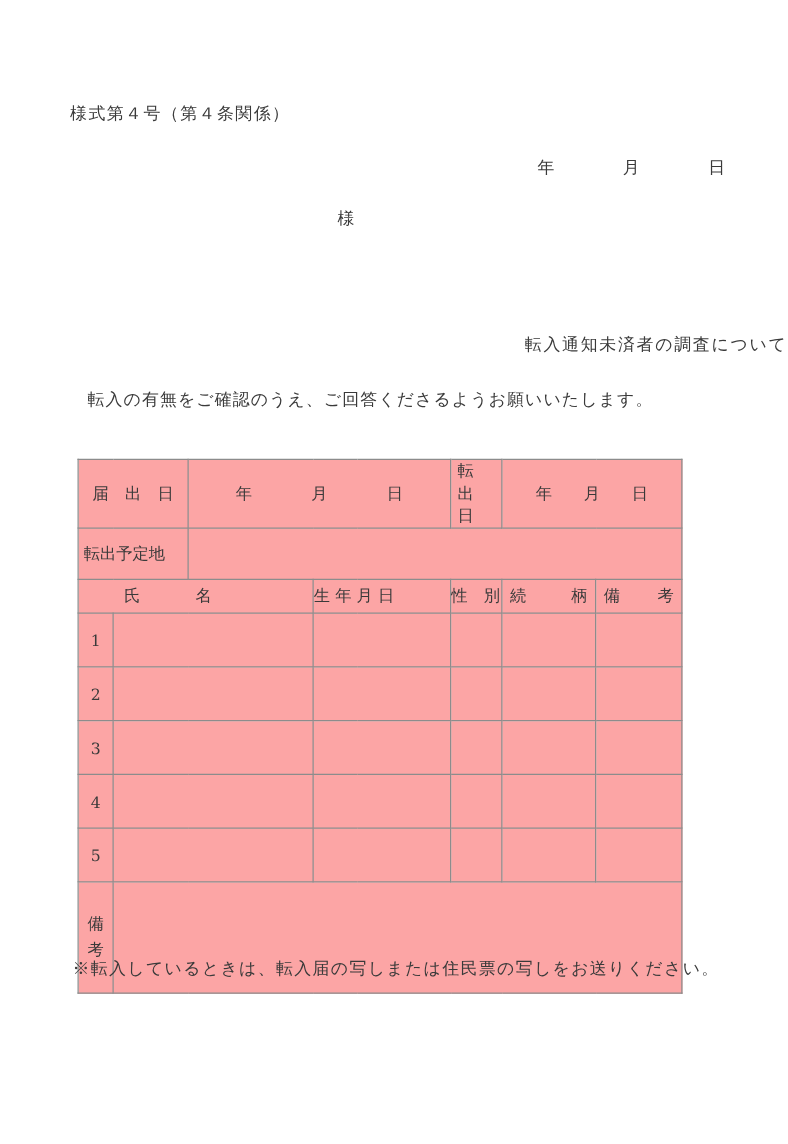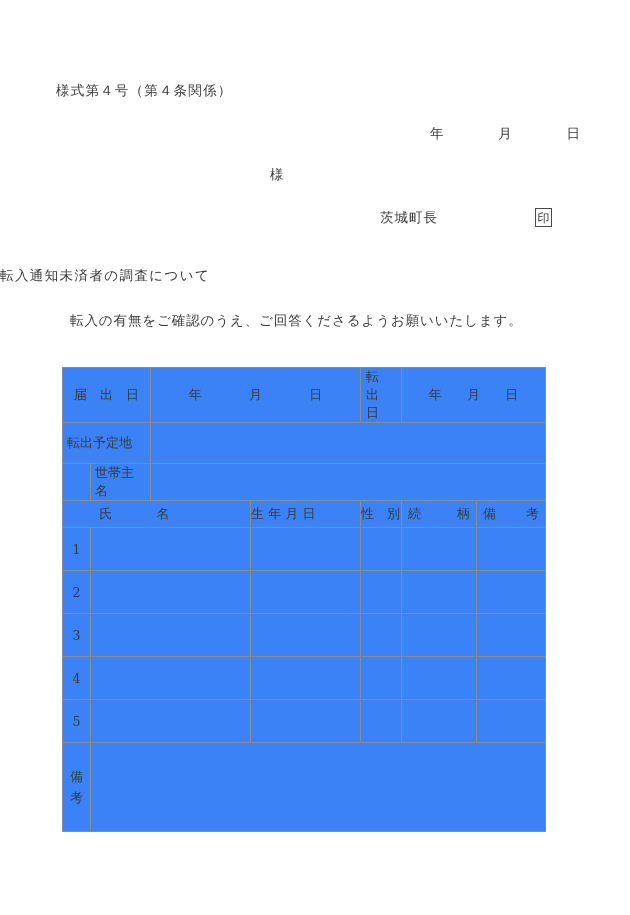--- a/index.html
+++ b/index.html
@@ -65,21 +65,21 @@
     line-height: 18px;
     text-align: center;
     box-sizing: border-box;
   }
 
   
   .doc-title {
     position: absolute;
     left: 0; top: 249px;
     width: 630px;
-    text-align: left;
+    text-align: right;
     font-size: 13.5px;
     letter-spacing: 1.4px;
   }
 
   
   .body-para {
     position: absolute;
     left: 62px; top: 290px;
     width: 510px;
     font-size: 13.5px;
@@ -96,21 +96,21 @@
     width: 483px;
     border-collapse: collapse;
     font-size: 13px;
     color: #3a3a3a;
     table-layout: fixed;
   }
   .tbl td {
     border: 1px solid #8c8c8c;
     padding: 0;
     vertical-align: middle;
-    background: #3b82f6;
+    background: #fca5a5;
   }
   .cell-pad { padding: 0 4px; }
 
   
   .spread {
     display: flex;
     justify-content: space-around;
     letter-spacing: 0px;
     padding: 0 5px;
   }
@@ -163,24 +163,20 @@
   <div class="form-code">様式第４号（第４条関係）</div>
 
   <div class="date-line">
     <span>年</span>
     <span>月</span>
     <span>日</span>
   </div>
 
   <div class="addressee">様</div>
 
-  <div class="issuer-row">
-    <div class="issuer-name">茨城町長</div>
-    <div class="seal-box">印</div>
-  </div>
 
   <div class="doc-title">転入通知未済者の調査について</div>
 
   <div class="body-para">
     <span class="ln2">転入の有無をご確認のうえ、ご回答くださるようお願いいたします。</span>
   </div>
 
   <table class="tbl">
     <colgroup>
       <col style="width:28px">
@@ -217,27 +213,20 @@
       </td>
     </tr>
 
     <tr class="r-destination">
       <td colspan="2">
         <div class="cell-pad center">転出予定地</div>
       </td>
       <td colspan="6"></td>
     </tr>
 
-    <tr class="r-householder">
-      <td></td>
-      <td>
-        <div class="cell-pad center">世帯主名</div>
-      </td>
-      <td colspan="6"></td>
-    </tr>
 
     <tr class="r-colheader">
       <td colspan="3">
         <div class="spread-wide">
           <span>氏</span>
           <span>名</span>
           <span></span>
         </div>
       </td>
       <td colspan="2" class="dot-l">
@@ -304,14 +293,15 @@
     <tr class="r-remarks">
       <td class="vert-label">
         <span>備</span>
         <span>考</span>
       </td>
       <td colspan="7"></td>
     </tr>
   </tbody>
     </table>
 
+  <div class="footnote">※転入しているときは、転入届の写しまたは住民票の写しをお送りください。</div>
 
 </div>
 
 </body></html>

